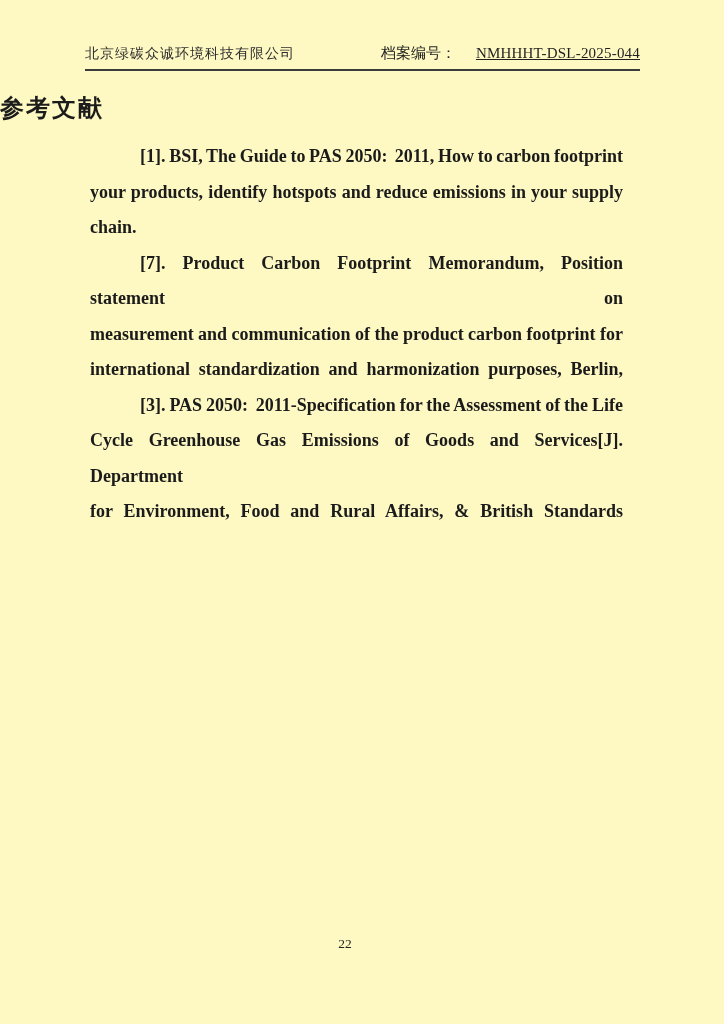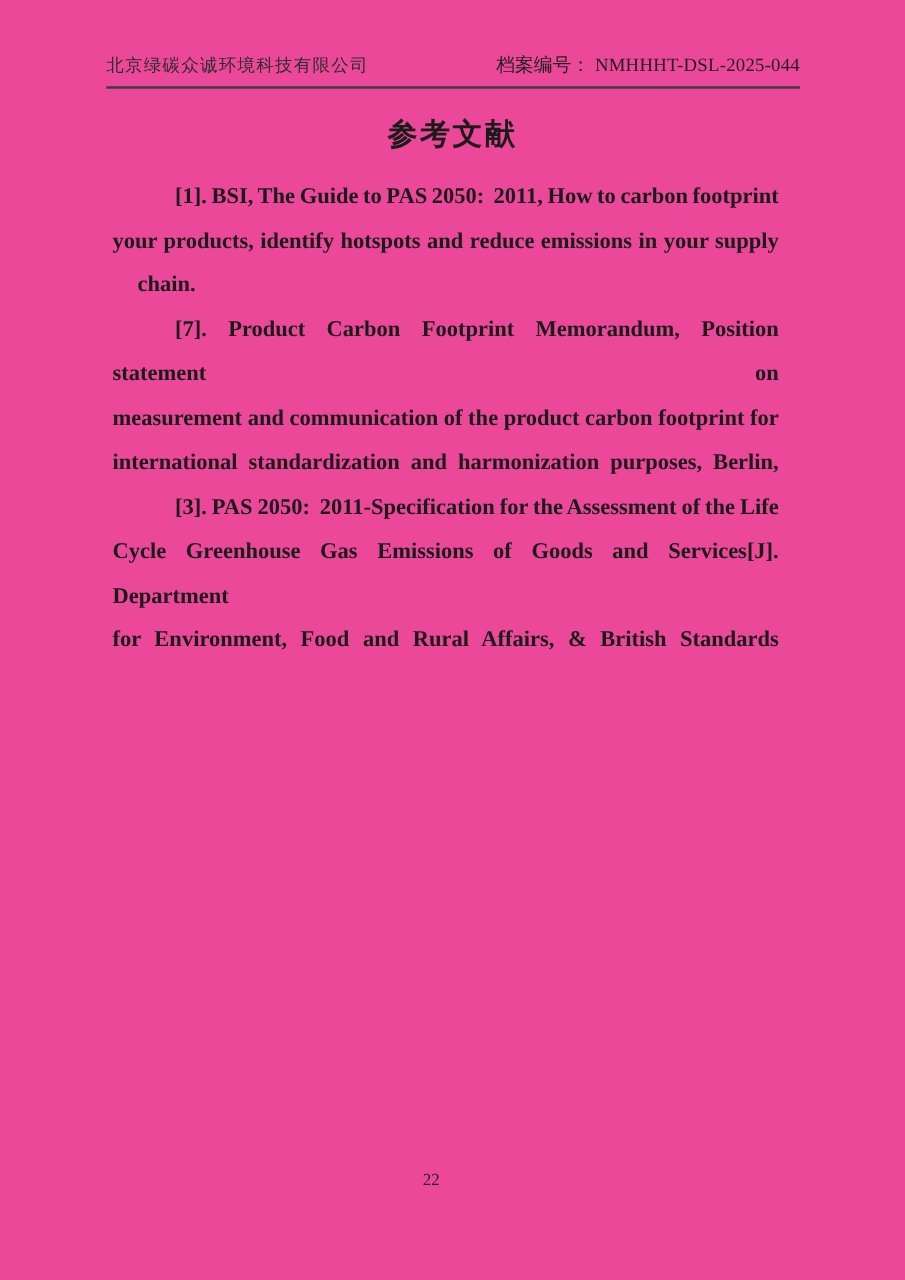--- a/index.html
+++ b/index.html
@@ -5,21 +5,21 @@
   html, body {
     margin: 0;
     padding: 0;
     background: #e8e8e8;
   }
   .page {
     position: relative;
     width: 724px;
     height: 1024px;
     margin: 0 auto;
-    background: #ec4899;
+    background: #fef9c3;
     font-family: "Liberation Serif", "DejaVu Serif", serif;
     color: #1b1b1b;
     overflow: hidden;
   }
 
   
   .page-header {
     position: absolute;
     left: 85px;
     top: 44px;
@@ -36,31 +36,32 @@
     color: #2d2d2d;
     line-height: 17px;
   }
   .header-archive {
     font-size: 15px;
     color: #1f1f1f;
     line-height: 18px;
     white-space: nowrap;
   }
   .header-archive .archive-number {
-    margin-left: 4px;
+    margin-left: 20px;
     letter-spacing: 0.2px;
+    text-decoration: underline;
   }
 
   
   .doc-title {
     position: absolute;
     top: 93px;
     left: 0;
     width: 724px;
-    text-align: center;
+    text-align: left;
     font-size: 24px;
     font-weight: 700;
     letter-spacing: 2px;
     line-height: 30px;
   }
 
   
   .refs {
     position: absolute;
     left: 90px;
@@ -73,21 +74,20 @@
     text-align: justify;
     text-align-last: justify;
     word-spacing: -1.5px;
     font-weight: bold;
   }
   .ref-line.indent {
     text-indent: 50px;
   }
   .ref-line.last {
     text-align-last: left;
-    margin-left: 20px;
   }
 
   
   .page-number {
     position: absolute;
     top: 936px;
     left: 0;
     width: 690px;
     text-align: center;
     font-size: 13.5px;

